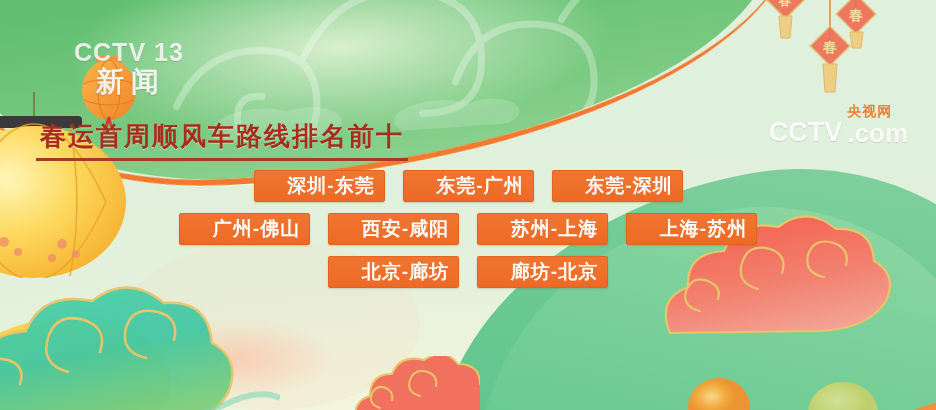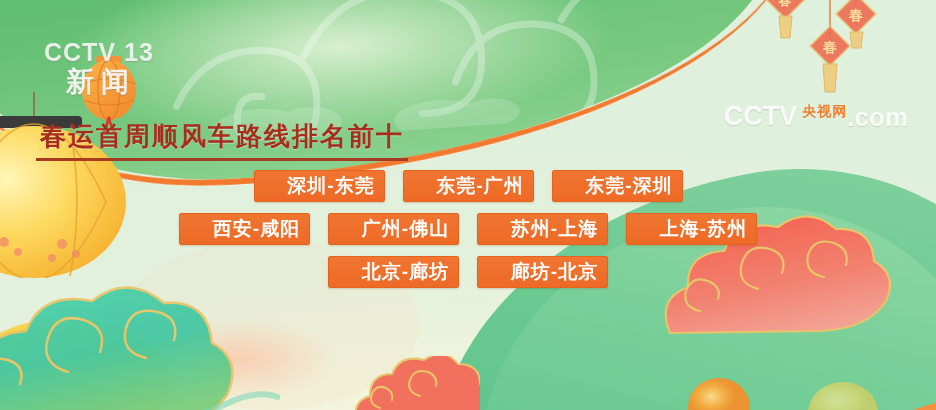--- a/index.html
+++ b/index.html
@@ -201,21 +201,21 @@
     left: 752px;
     top: -6px;
     width: 150px;
     height: 150px;
     opacity: .85;
   }
 
   
   .cctv-logo {
     position: absolute;
-    left: 44px;
+    left: 74px;
     top: 40px;
     width: 120px;
     height: 56px;
     z-index: 6;
     pointer-events: none;
   }
   .cctv-logo .lg-main {
     font-size: 25px;
     font-weight: bold;
     letter-spacing: 1px;
@@ -249,21 +249,21 @@
   .watermark .wm-cctv {
     font-size: 27px;
     font-weight: bold;
     color: rgba(255,255,255,.88);
     letter-spacing: 0px;
     line-height: 1;
     text-shadow: 0 1px 1px rgba(150,160,140,.35);
   }
   .watermark .wm-right {
     display: flex;
-    flex-direction: row;
+    flex-direction: column;
     align-items: flex-start;
     line-height: 1;
     margin-top: 48px;
   }
   .watermark .wm-cn {
     font-size: 14px;
     font-weight: bold;
     color: #f08030;
     letter-spacing: 1px;
     margin-bottom: 2px;
@@ -515,22 +515,22 @@
       <span class="title">春运首周顺风车路线排名前十</span>
     </div>
 
     <div class="rows" id="rows">
         <div class="pill-row">
           <div class="pill">深圳-东莞</div>
           <div class="pill">东莞-广州</div>
           <div class="pill">东莞-深圳</div>
         </div>
         <div class="pill-row">
+          <div class="pill">广州-佛山</div>
           <div class="pill">西安-咸阳</div>
-          <div class="pill">广州-佛山</div>
           <div class="pill">苏州-上海</div>
           <div class="pill">上海-苏州</div>
         </div>
         <div class="pill-row">
           <div class="pill">北京-廊坊</div>
           <div class="pill">廊坊-北京</div>
         </div>
       </div>
 
   </div>

